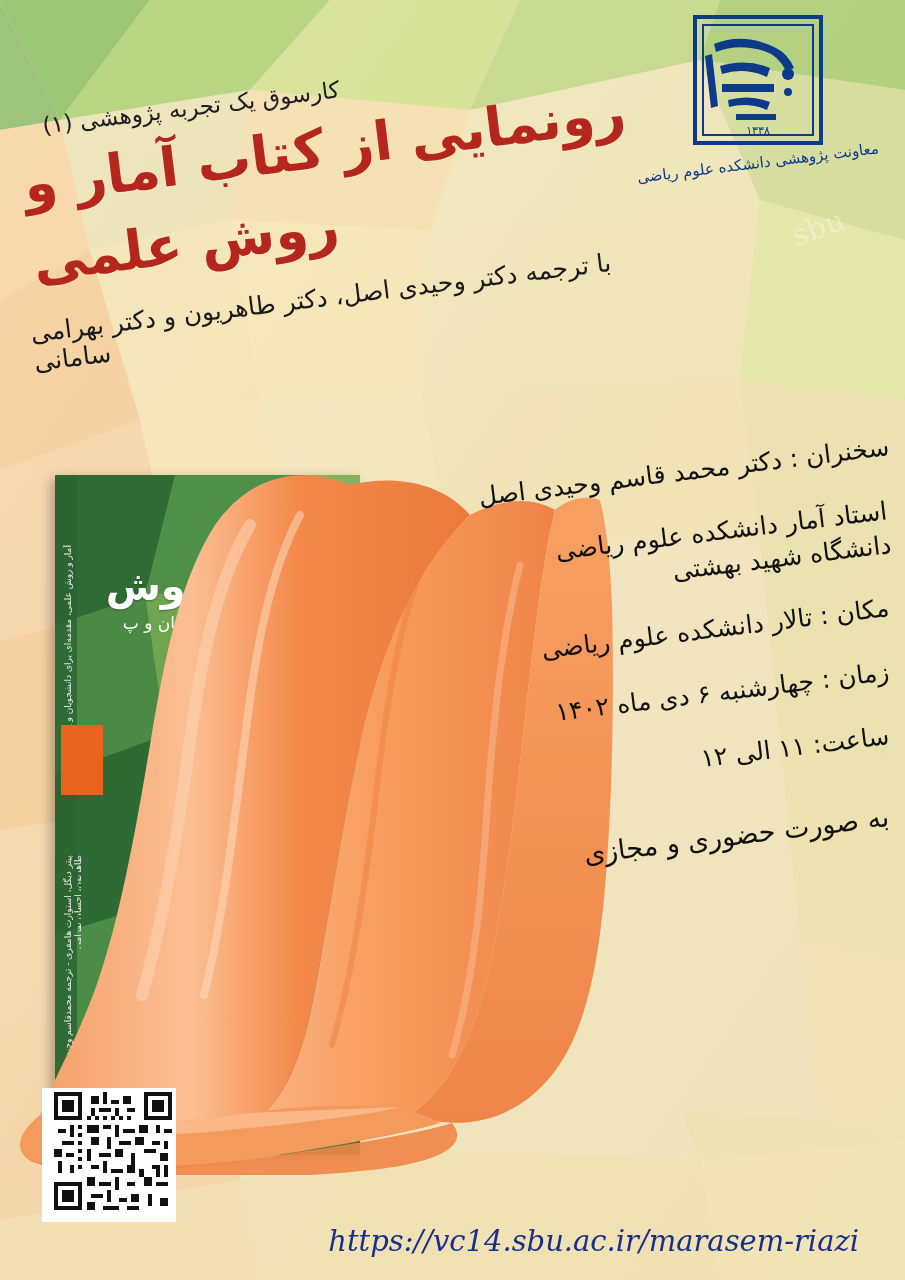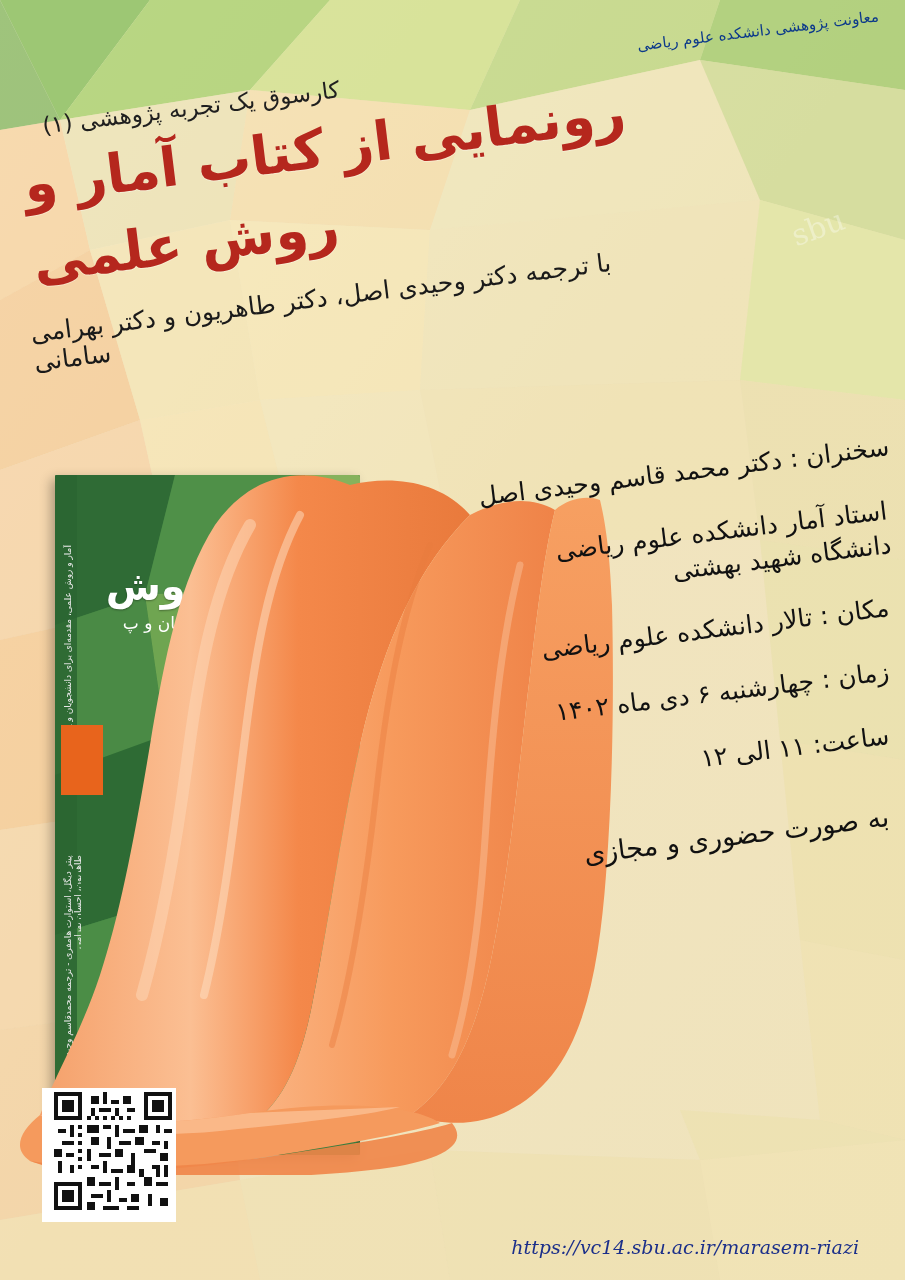--- a/index.html
+++ b/index.html
@@ -225,21 +225,21 @@
     padding: 4px;
     z-index: 8;
   }
   .qr-box svg { display:block; width:118px; height:118px; }
 
   
   .link-url {
     position: absolute;
     right: 46px;
     bottom: 22px;
-    font-size: 19px;
+    font-size: 29px;
     font-style: italic;
     color: #1b2f8a;
     direction: ltr;
     font-family: "DejaVu Serif", "Liberation Serif", serif;
     z-index: 8;
   }
   .watermark {
     position: absolute;
     right: 60px;
     top: 210px;
@@ -300,20 +300,37 @@
       <polygon points="760,540 905,560 905,760 780,740" fill="#e6dfa4" opacity="0.5"></polygon>
       <polygon points="780,740 905,760 905,960 800,940" fill="#ecdfa6" opacity="0.5"></polygon>
       <polygon points="800,940 905,960 905,1140 820,1120" fill="#efe2ab" opacity="0.5"></polygon>
       <polygon points="820,1120 905,1140 700,1160 680,1110" fill="#ece0a8" opacity="0.45"></polygon>
     </svg>
   </div>
 
   <div class="watermark">sbu</div>
 
   <div class="logo-block">
+    <div class="logo-mark">
+      <svg viewBox="0 0 132 132" xmlns="http://www.w3.org/2000/svg">
+        <rect x="3" y="3" width="126" height="126" fill="none" stroke="#0d3a8a" stroke-width="4"></rect>
+        <rect x="11" y="11" width="110" height="110" fill="none" stroke="#0d3a8a" stroke-width="2"></rect>
+        <g fill="#0d3a8a">
+          <path d="M22 30 q30 -12 62 4 q12 6 18 20 l-8 3 q-8 -16 -22 -20 q-26 -8 -48 1 z"></path>
+          <path d="M28 52 q26 -8 50 2 l-3 9 q-22 -10 -45 -3 z"></path>
+          <path d="M30 70 h52 v8 h-52 z"></path>
+          <path d="M36 86 q22 -6 42 2 l-3 8 q-18 -8 -38 -3 z"></path>
+          <path d="M44 100 h40 v6 h-40 z"></path>
+          <circle cx="96" cy="60" r="6"></circle>
+          <circle cx="96" cy="78" r="4"></circle>
+          <path d="M20 40 l6 52 l-7 2 l-6 -52 z"></path>
+        </g>
+        <text x="66" y="120" font-size="11" fill="#0d3a8a" text-anchor="middle" font-family="DejaVu Sans, sans-serif">۱۳۳۸</text>
+      </svg>
+    </div>
     <div class="logo-caption">معاونت پژوهشی دانشکده علوم ریاضی</div>
   </div>
 
   <div class="headline-block">
     <div class="kicker">کارسوق یک تجربه پژوهشی (۱)</div>
     <div class="title-main">رونمایی از کتاب آمار و روش علمی</div>
     <div class="subtitle">با ترجمه دکتر وحیدی اصل، دکتر طاهریون و دکتر بهرامی سامانی</div>
   </div>
 
   <div class="details-block">

